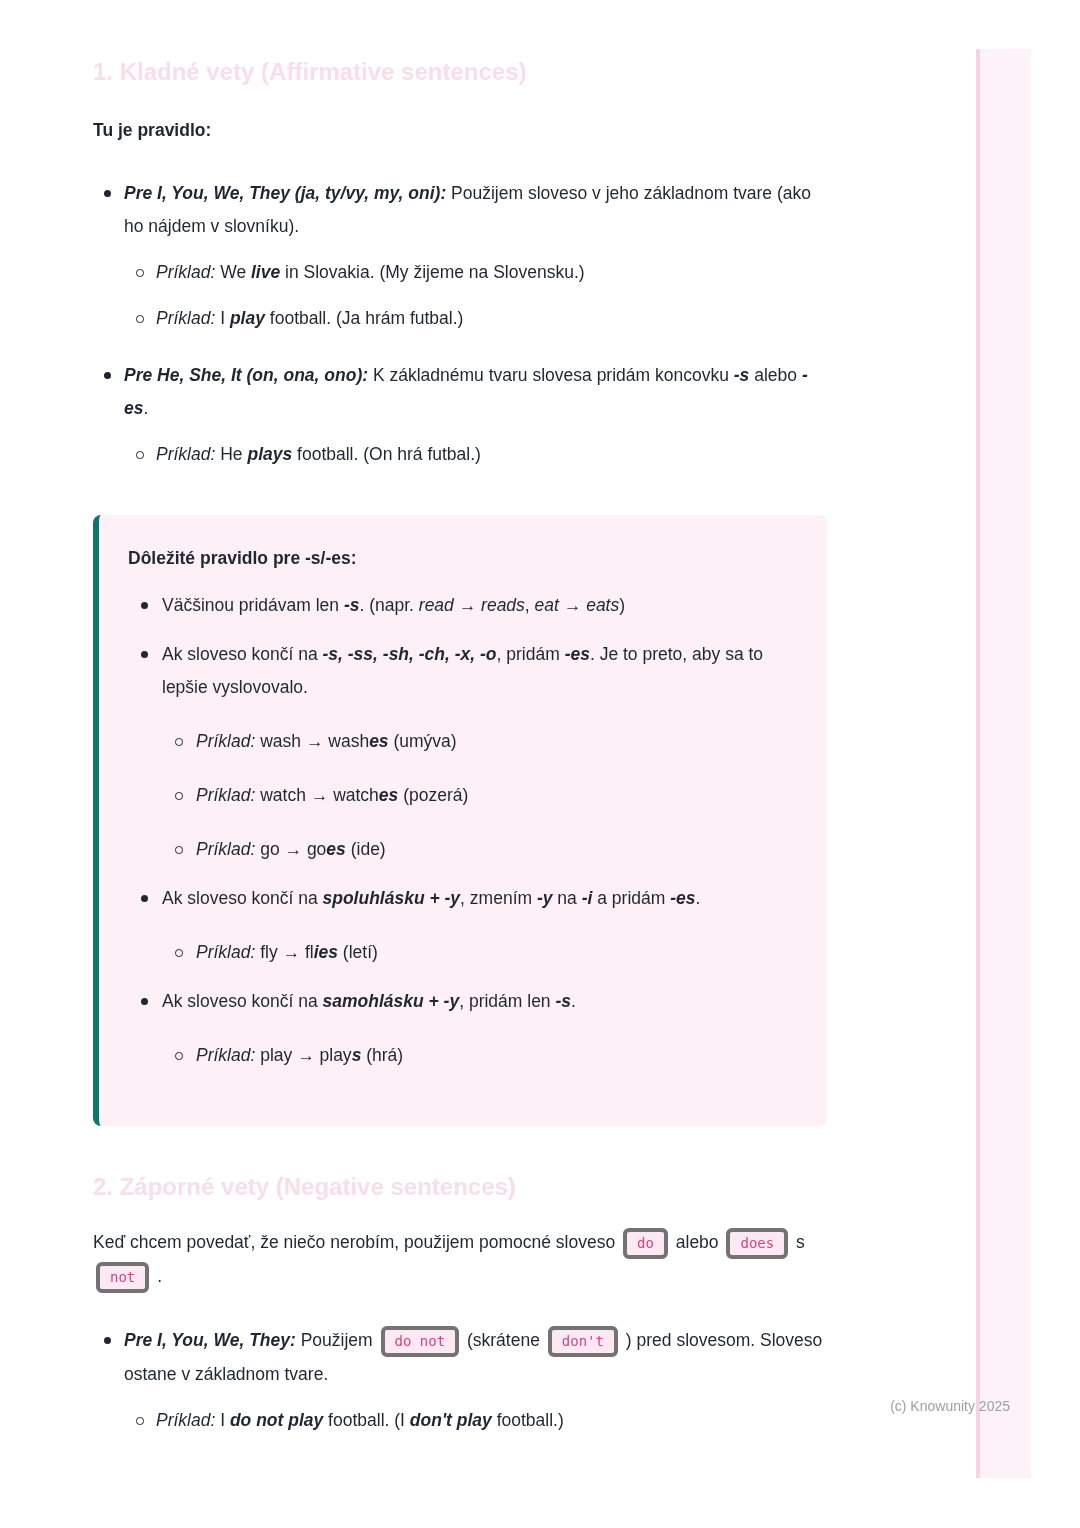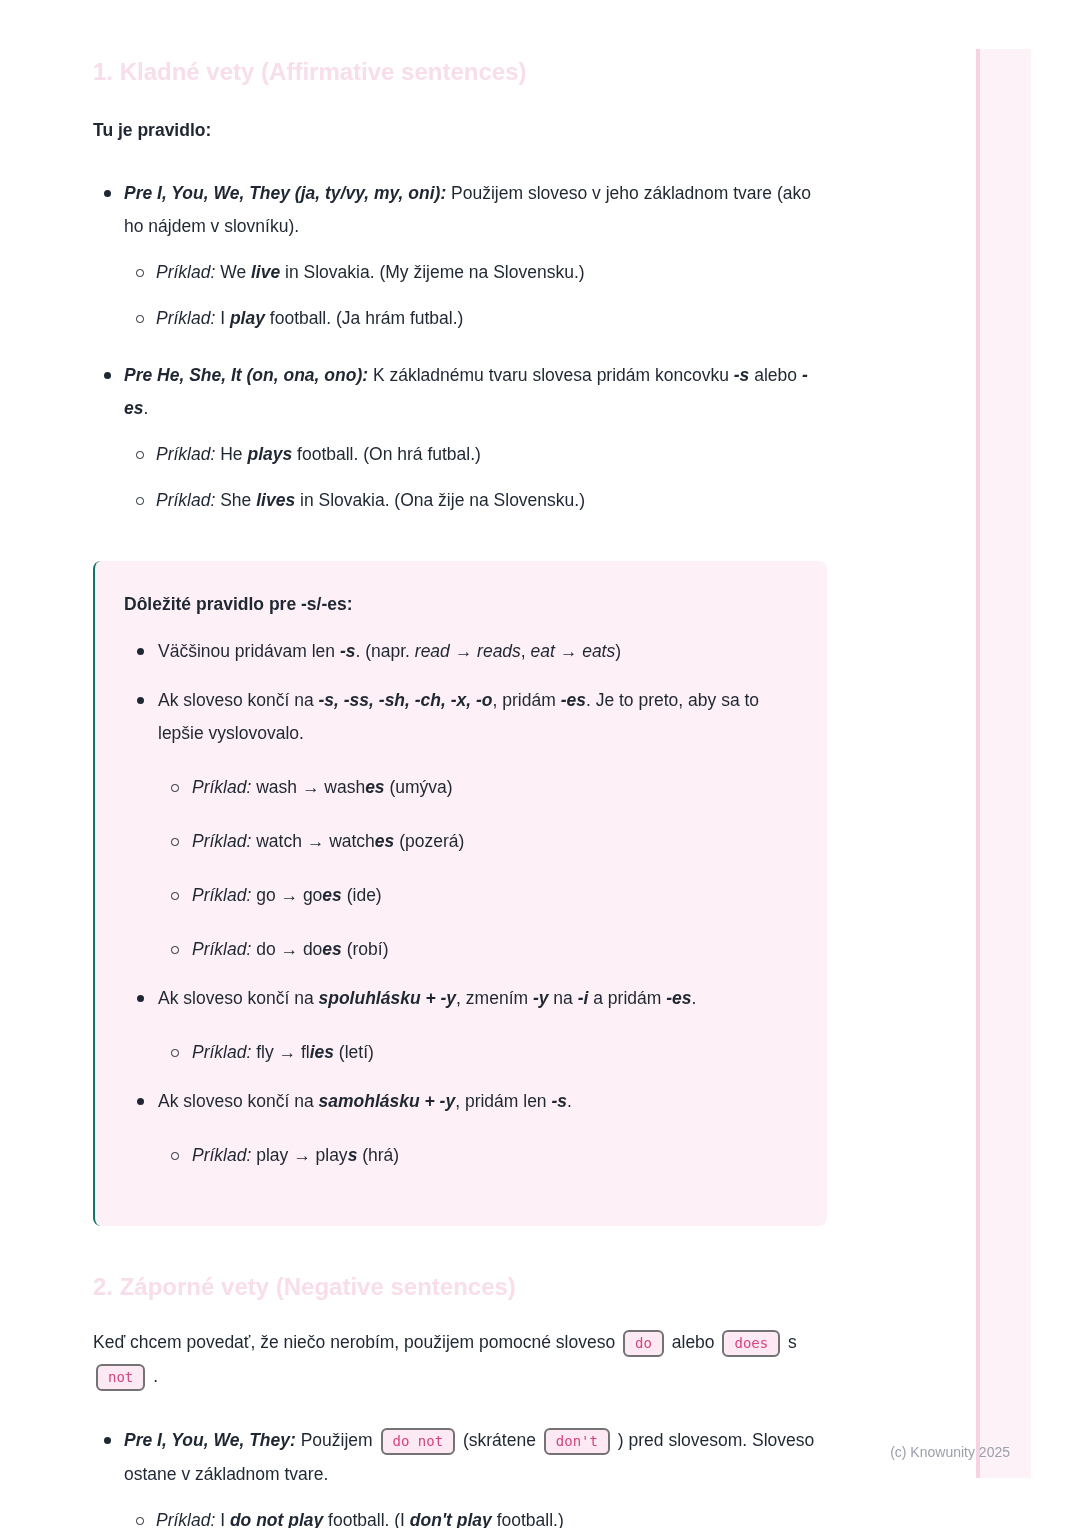--- a/index.html
+++ b/index.html
@@ -35,55 +35,55 @@
   .sub{position:relative;padding-left:63px;margin-top:13px;}
   .sub::before{
     content:"";position:absolute;left:43px;top:13px;
     width:6px;height:6px;border:1.5px solid #1f2733;border-radius:50%;
     background:transparent;box-sizing:border-box;width:7.5px;height:7.5px;
   }
   .rulebox{
     margin-top:44px;
     width:734px;box-sizing:border-box;
     background:#fdf0f6;
-    border-left:2px solid #0f766e;
+    border-left:6px solid #0f766e;
     border-radius:8px;
     padding:27px 28px 38px 29px;
   }
   .rulebox-title{font-weight:700;margin:0;}
   .rulebox .list{margin-top:14px;}
   .rulebox .li{margin-bottom:16px;}
   .rulebox .li-text{padding-left:34px;}
   .rulebox .li-text::before{left:13px;}
   .rulebox .sub{padding-left:68px;margin-top:21px;}
   .rulebox .sub::before{left:47px;}
   .b{font-weight:700;font-style:italic;}
   .i{font-style:italic;}
   .code{
     font-family:"DejaVu Sans Mono","Liberation Mono",monospace;
     font-size:14px;
     color:#d6437f;
     background:#fce9f3;
-    border:2px solid #737373;
+    border:4px solid #737373;
     border-radius:6px;
     padding:3px 10px 4px 10px;
     margin:0 3px;
     white-space:nowrap;
   }
   .side-strip{
     position:absolute;
     left:976px;top:49px;
     width:55px;height:1429px;
     background:#fdf2f8;
     border-left:4px solid #f5d3e3;
     box-sizing:border-box;
   }
   .copyright{
     position:absolute;
-    top:1442px;right:70px;
+    top:1396px;right:70px;
     font-size:14px;line-height:20px;
     color:#9aa0ab;
     z-index:2;
   }
 </style>
 </head>
 <body>
 
 <div class="content">
 
@@ -93,36 +93,34 @@
 
   <div class="list">
     <div class="li">
       <div class="li-text"><span class="b">Pre I, You, We, They (ja, ty/vy, my, oni):</span><span> Použijem sloveso v jeho základnom tvare (ako ho nájdem v slovníku).</span></div>
       <div class="sub"><span class="i">Príklad:</span><span> We </span><span class="b">live</span><span> in Slovakia. (My žijeme na Slovensku.)</span></div>
       <div class="sub"><span class="i">Príklad:</span><span> I </span><span class="b">play</span><span> football. (Ja hrám futbal.)</span></div>
     </div>
     <div class="li">
       <div class="li-text"><span class="b">Pre He, She, It (on, ona, ono):</span><span> K základnému tvaru slovesa pridám koncovku </span><span class="b">-s</span><span> alebo </span><span class="b">-es</span><span>.</span></div>
       <div class="sub"><span class="i">Príklad:</span><span> He </span><span class="b">plays</span><span> football. (On hrá futbal.)</span></div>
-      <div class="sub"><span class="i">Príklad:</span><span> She </span><span class="b">lives</span><span> in Slovakia. (Ona žije na Slovensku.)</span></div>
     </div>
   </div>
 
   <div class="rulebox">
     <p class="rulebox-title">Dôležité pravidlo pre -s/-es:</p>
     <div class="list">
       <div class="li">
         <div class="li-text"><span>Väčšinou pridávam len </span><span class="b">-s</span><span>. (napr. </span><span class="i">read</span><span> → </span><span class="i">reads</span><span>, </span><span class="i">eat</span><span> → </span><span class="i">eats</span><span>)</span></div>
       </div>
       <div class="li">
         <div class="li-text"><span>Ak sloveso končí na </span><span class="b">-s, -ss, -sh, -ch, -x, -o</span><span>, pridám </span><span class="b">-es</span><span>. Je to preto, aby sa to lepšie vyslovovalo.</span></div>
         <div class="sub"><span class="i">Príklad:</span><span> wash → wash</span><span class="b">es</span><span> (umýva)</span></div>
         <div class="sub"><span class="i">Príklad:</span><span> watch → watch</span><span class="b">es</span><span> (pozerá)</span></div>
         <div class="sub"><span class="i">Príklad:</span><span> go → go</span><span class="b">es</span><span> (ide)</span></div>
-        <div class="sub"><span class="i">Príklad:</span><span> do → do</span><span class="b">es</span><span> (robí)</span></div>
       </div>
       <div class="li">
         <div class="li-text"><span>Ak sloveso končí na </span><span class="b">spoluhlásku + -y</span><span>, zmením </span><span class="b">-y</span><span> na </span><span class="b">-i</span><span> a pridám </span><span class="b">-es</span><span>.</span></div>
         <div class="sub"><span class="i">Príklad:</span><span> fly → fl</span><span class="b">ies</span><span> (letí)</span></div>
       </div>
       <div class="li">
         <div class="li-text"><span>Ak sloveso končí na </span><span class="b">samohlásku + -y</span><span>, pridám len </span><span class="b">-s</span><span>.</span></div>
         <div class="sub"><span class="i">Príklad:</span><span> play → play</span><span class="b">s</span><span> (hrá)</span></div>
       </div>
     </div>

